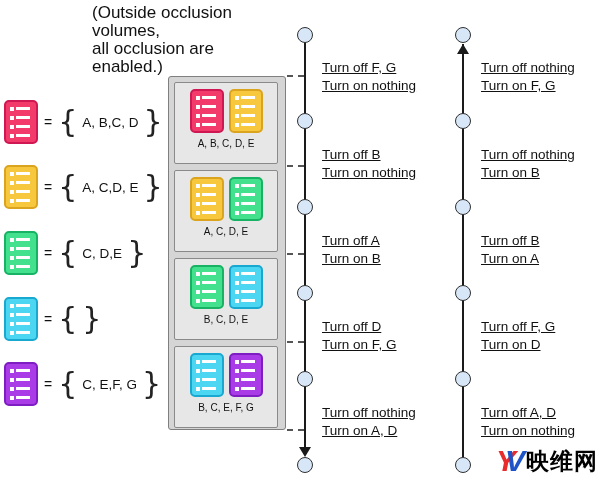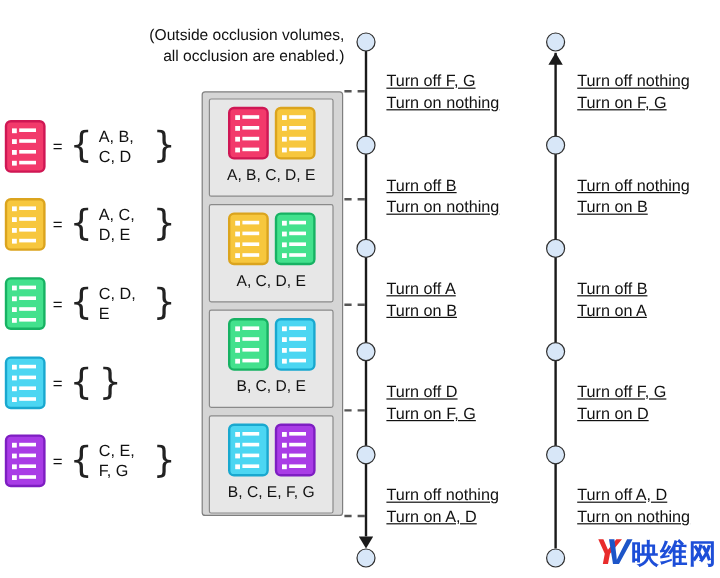--- a/index.html
+++ b/index.html
@@ -1,71 +1,71 @@
 <!DOCTYPE html>
 <html><head>
 <meta charset="utf-8">
 <style>
   html,body{margin:0;padding:0;background:#fff;}
   .stage{position:relative;width:600px;height:482px;background:#ffffff;overflow:hidden;
          font-family:"Liberation Sans", sans-serif;color:#111;}
 
   
-  .caption{position:absolute;left:92px;top:20px;width:195px;text-align:right;
-           font-size:13px;line-height:18px;}
+  .caption{position:absolute;left:92px;top:4px;width:195px;text-align:left;
+           font-size:17px;line-height:18px;}
 
   
   .doc-icon{width:34px;height:44px;border:2px solid;border-radius:5px;box-sizing:border-box;
     background-repeat:no-repeat;
     background-image:
       linear-gradient(#fff,#fff),linear-gradient(#fff,#fff),linear-gradient(#fff,#fff),linear-gradient(#fff,#fff),
       linear-gradient(#fff,#fff),linear-gradient(#fff,#fff),linear-gradient(#fff,#fff),linear-gradient(#fff,#fff);
     background-size:4px 4px,4px 4px,4px 4px,4px 4px,14px 3px,14px 3px,14px 3px,14px 3px;
     background-position:4px 5px,4px 14px,4px 23px,4px 32px,10px 5px,10px 14px,10px 23px,10px 32px;}
   .c-pink  {background-color:#f23a6b;border-color:#cf1754;}
   .c-yellow{background-color:#f7c73e;border-color:#dba41e;}
   .c-green {background-color:#43e18d;border-color:#17b263;}
   .c-cyan  {background-color:#4cd6f2;border-color:#19a8cf;}
   .c-purple{background-color:#a93ce6;border-color:#7e1ec2;}
 
   
   .legend-row{position:absolute;left:4px;height:50px;display:flex;align-items:center;gap:5px;}
   .eq{font-size:14px;margin:0 1px;}
   .brace{font-size:30px;line-height:1;font-weight:400;color:#222;
          font-family:"DejaVu Sans", sans-serif;}
-  .set-lines{display:flex;flex-direction:column;font-size:13.5px;line-height:17px;min-width:40px;}
+  .set-lines{display:flex;flex-direction:row;font-size:13.5px;line-height:17px;min-width:40px;}
 
   
   .outer-box{position:absolute;left:168px;top:76px;width:118px;height:354px;
              background:#d5d5d5;border:1px solid #7f7f7f;border-radius:3px;box-sizing:border-box;}
   .group{position:absolute;left:5px;width:104px;height:82px;background:#e7e7e7;
          border:1px solid #8a8a8a;border-radius:2px;box-sizing:border-box;
          display:flex;flex-direction:column;align-items:center;padding-top:6px;}
   .group-icons{display:flex;gap:5px;}
-  .group-label{font-size:13px;margin-top:5px;white-space:nowrap;}
+  .group-label{font-size:10px;margin-top:5px;white-space:nowrap;}
 
   
   .vline{position:absolute;width:2px;background:#1a1a1a;}
   .node{position:absolute;width:16px;height:16px;border-radius:50%;
         background:#d8e7f8;border:1.5px solid #2f2f2f;box-sizing:border-box;}
   .arrow-down{position:absolute;left:299px;top:447px;width:0;height:0;
         border-left:6px solid transparent;border-right:6px solid transparent;
         border-top:10px solid #1a1a1a;}
   .arrow-up{position:absolute;left:457px;top:44px;width:0;height:0;
         border-left:6px solid transparent;border-right:6px solid transparent;
         border-bottom:10px solid #1a1a1a;}
   .dash{position:absolute;left:287px;width:17px;height:0;border-top:2px dashed #555;}
   .step{position:absolute;font-size:13.5px;line-height:18px;white-space:nowrap;text-decoration:underline;}
 
   
   .logo{position:absolute;right:2px;bottom:2px;display:flex;align-items:center;height:38px;
         background:#fff;padding-left:4px;}
   .mark-y{color:#e82c2c;font-weight:bold;font-style:italic;font-size:30px;line-height:30px;}
   .mark-v{color:#1d55c8;font-weight:bold;font-style:italic;font-size:30px;line-height:30px;margin-left:-11px;}
-  .logo-text{color:#1d4ed8;font-weight:bold;font-size:23px;margin-left:1px;letter-spacing:1px;}
+  .logo-text{color:#000000;font-weight:bold;font-size:23px;margin-left:1px;letter-spacing:1px;}
 </style>
 </head>
 <body>
 
 <div class="stage">
 
   <div class="caption">
     <div>(Outside occlusion volumes,</div>
     <div>all occlusion are enabled.)</div>
   </div>

